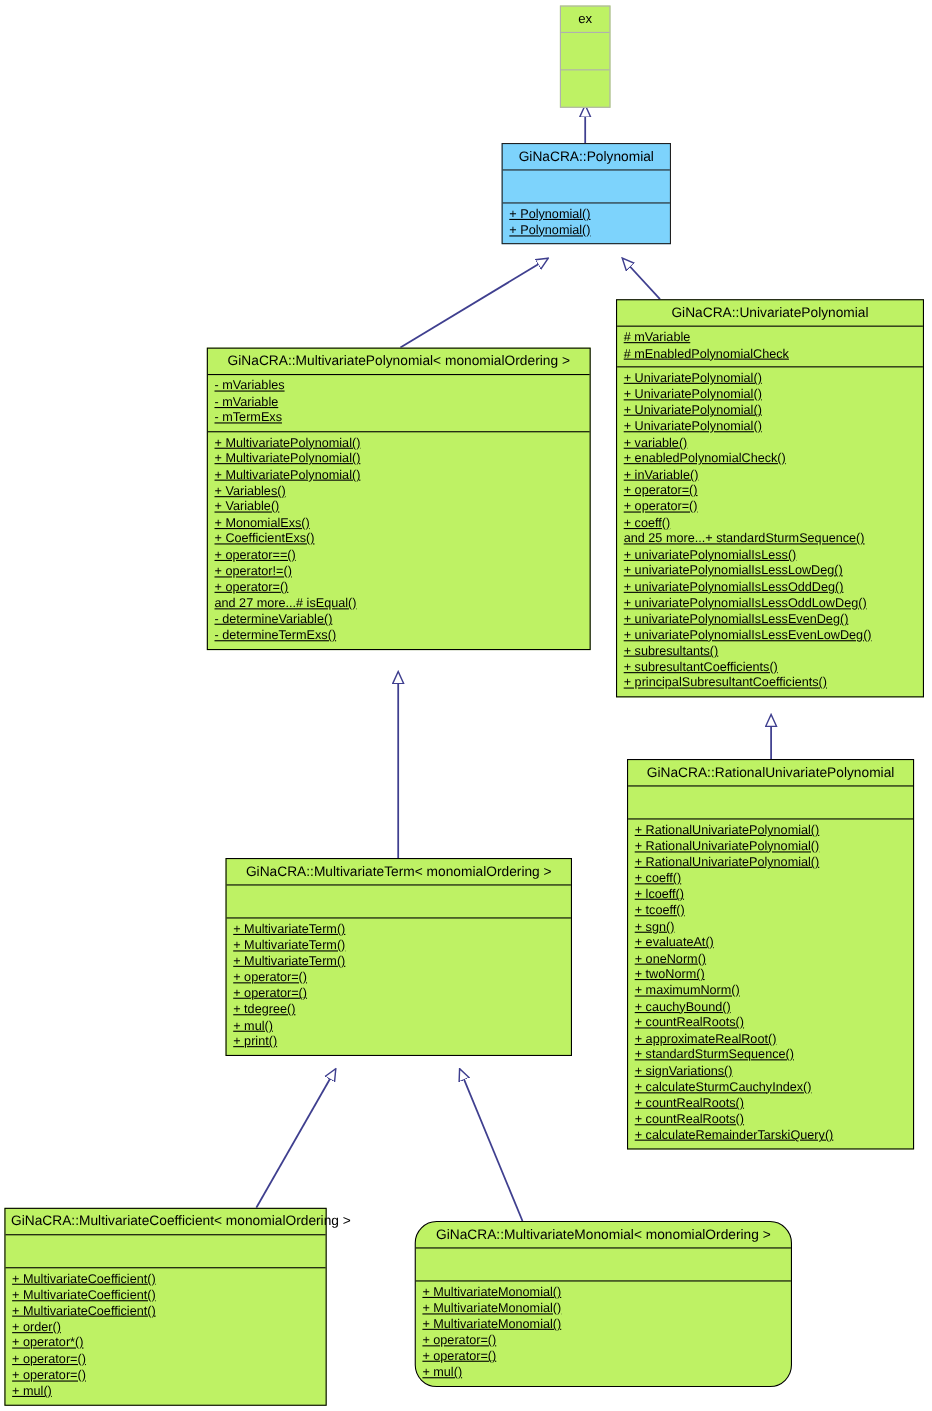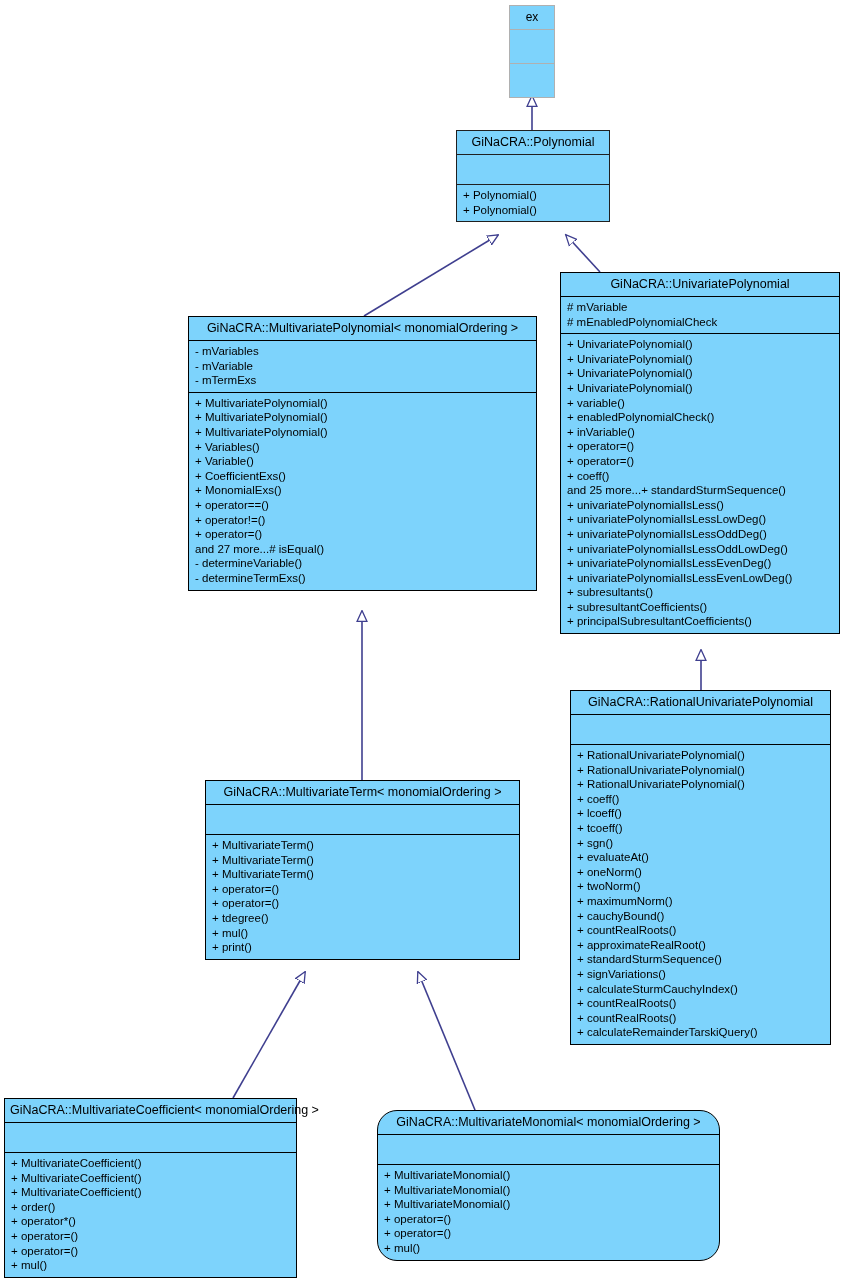--- a/index.html
+++ b/index.html
@@ -22,21 +22,21 @@
     position: absolute;
     left: 0;
     top: 0;
     width: 847px;
     height: 1283px;
     pointer-events: none;
   }
   .node {
     position: absolute;
     box-sizing: border-box;
-    background: #7dd3fc;
+    background: #bef264;
     border: 1px solid #000000;
     z-index: 2;
   }
   .node.thin {
     border: 1px solid #b0b0b0;
   }
   .node.highlight {
     background: #7dd3fc;
     border: 1px solid #202020;
   }
@@ -57,20 +57,21 @@
     border-top: 1px solid #000000;
   }
   .node.thin .sep {
     border-top: 1px solid #b0b0b0;
   }
   .node.highlight .sep {
     border-top: 1px solid #202020;
   }
   .compartment {
     padding: 3px 5px 4px 6px;
+    text-decoration: underline;
   }
   .member {
     font-size: 11.5px;
     line-height: 14.6px;
     color: #000000;
     white-space: nowrap;
     text-align: left;
   }
   .ex-empty {
     height: 26px;
@@ -132,22 +133,22 @@
       <div class="member">- mVariable</div>
       <div class="member">- mTermExs</div>
     </div>
     <div class="sep"></div>
     <div class="compartment">
       <div class="member">+ MultivariatePolynomial()</div>
       <div class="member">+ MultivariatePolynomial()</div>
       <div class="member">+ MultivariatePolynomial()</div>
       <div class="member">+ Variables()</div>
       <div class="member">+ Variable()</div>
+      <div class="member">+ MonomialExs()</div>
       <div class="member">+ CoefficientExs()</div>
-      <div class="member">+ MonomialExs()</div>
       <div class="member">+ operator==()</div>
       <div class="member">+ operator!=()</div>
       <div class="member">+ operator=()</div>
       <div class="member">and 27 more...# isEqual()</div>
       <div class="member">- determineVariable()</div>
       <div class="member">- determineTermExs()</div>
     </div>
   </div>
 
   <div class="node" style="left:560px; top:272px; width:280px;">

